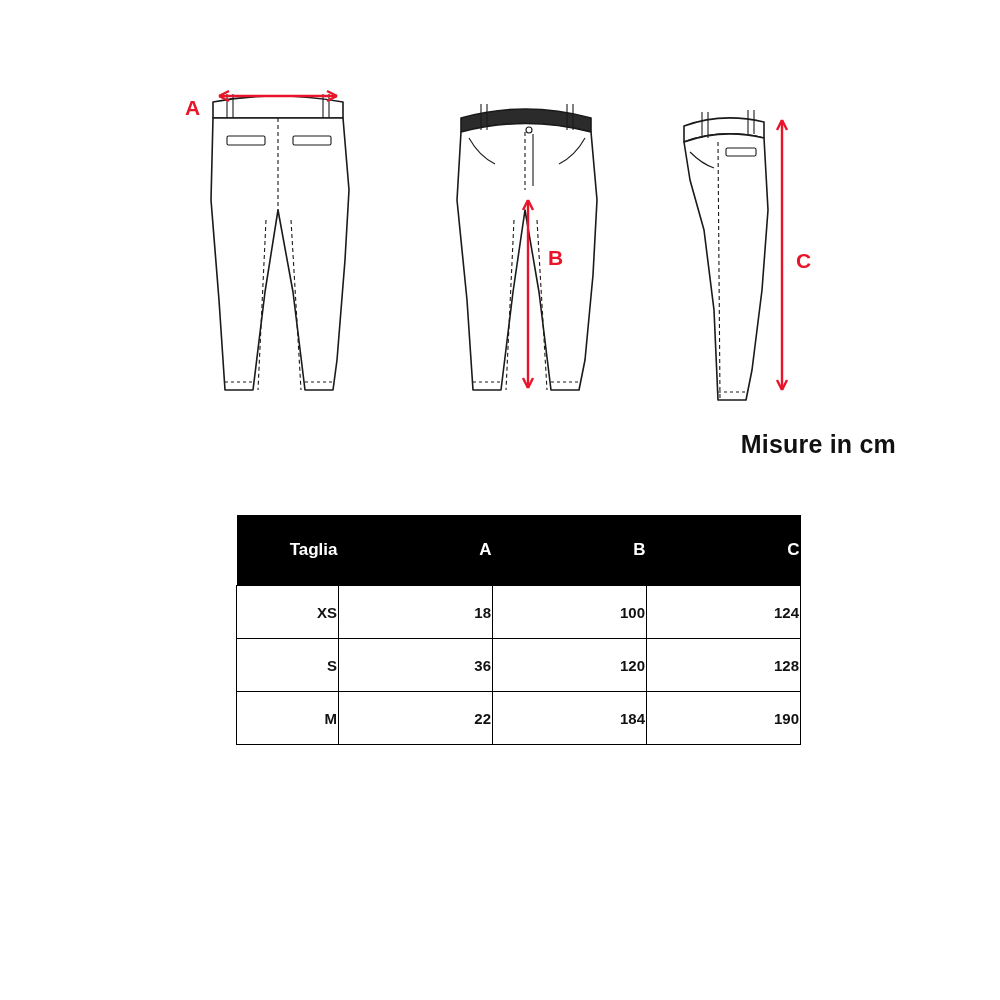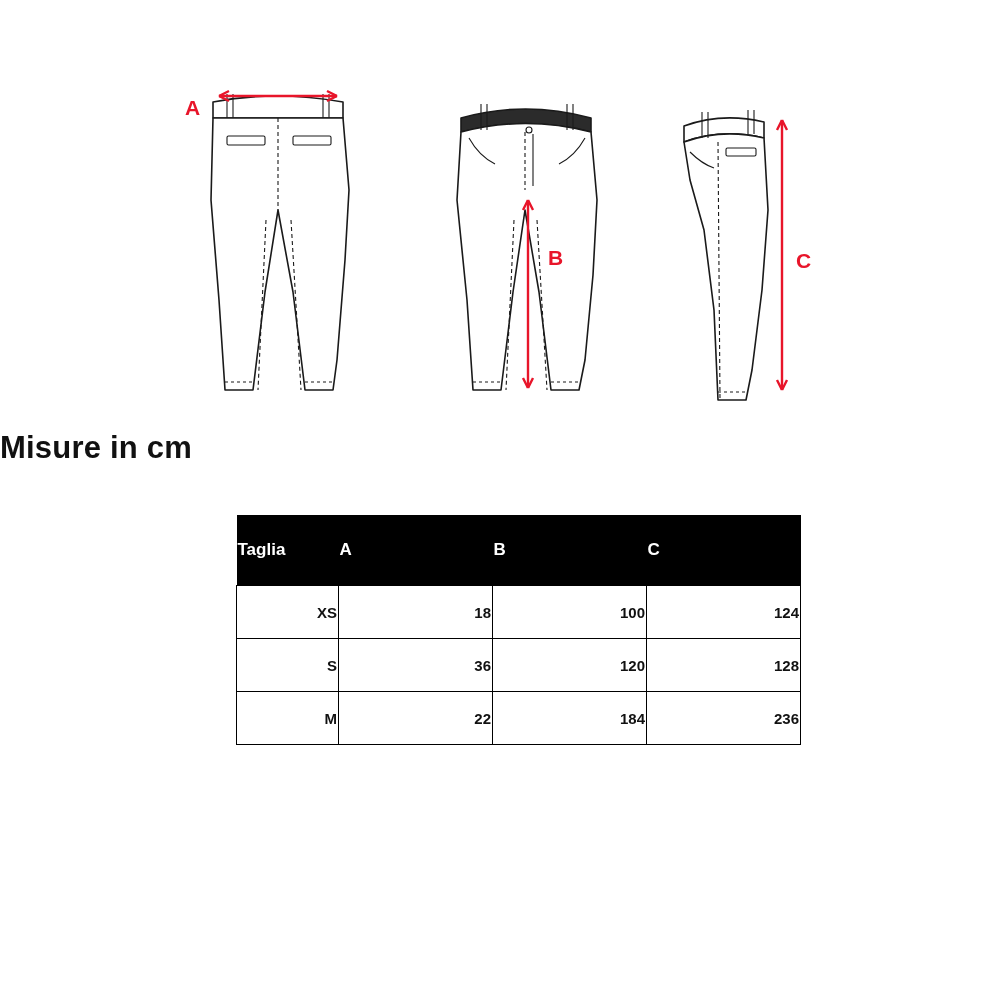--- a/index.html
+++ b/index.html
@@ -35,22 +35,22 @@
   }
   .fig-front { left: 175px; }
   .fig-side  { left: 425px; }
   .fig-back  { left: 660px; }
 
   .measure-title {
     position: absolute;
     left: 0;
     top: 430px;
     width: 896px;
-    text-align: left;
-    font-size: 31px;
+    text-align: right;
+    font-size: 25px;
     font-weight: bold;
     letter-spacing: 0.2px;
     color: #111111;
   }
 
   .table-wrap {
     position: absolute;
     left: 236px;
     top: 515px;
     width: 564px;
@@ -60,21 +60,21 @@
     width: 564px;
     table-layout: fixed;
   }
   table.size-table thead th {
     background: #000000;
     color: #ffffff;
     font-size: 17px;
     font-weight: bold;
     height: 68px;
     border: none;
-    text-align: left;
+    text-align: right;
     vertical-align: middle;
   }
   table.size-table tbody td {
     border: 1px solid #000000;
     height: 50px;
     text-align: right;
     vertical-align: middle;
     font-size: 15px;
     font-weight: bold;
     color: #111111;
@@ -234,19 +234,19 @@
         <tr>
           <td>S</td>
           <td>36</td>
           <td>120</td>
           <td>128</td>
         </tr>
         <tr>
           <td>M</td>
           <td>22</td>
           <td>184</td>
-          <td>236</td>
+          <td>190</td>
         </tr>
       </tbody>
     </table>
   </div>
 
 </div>
 
 </body></html>

